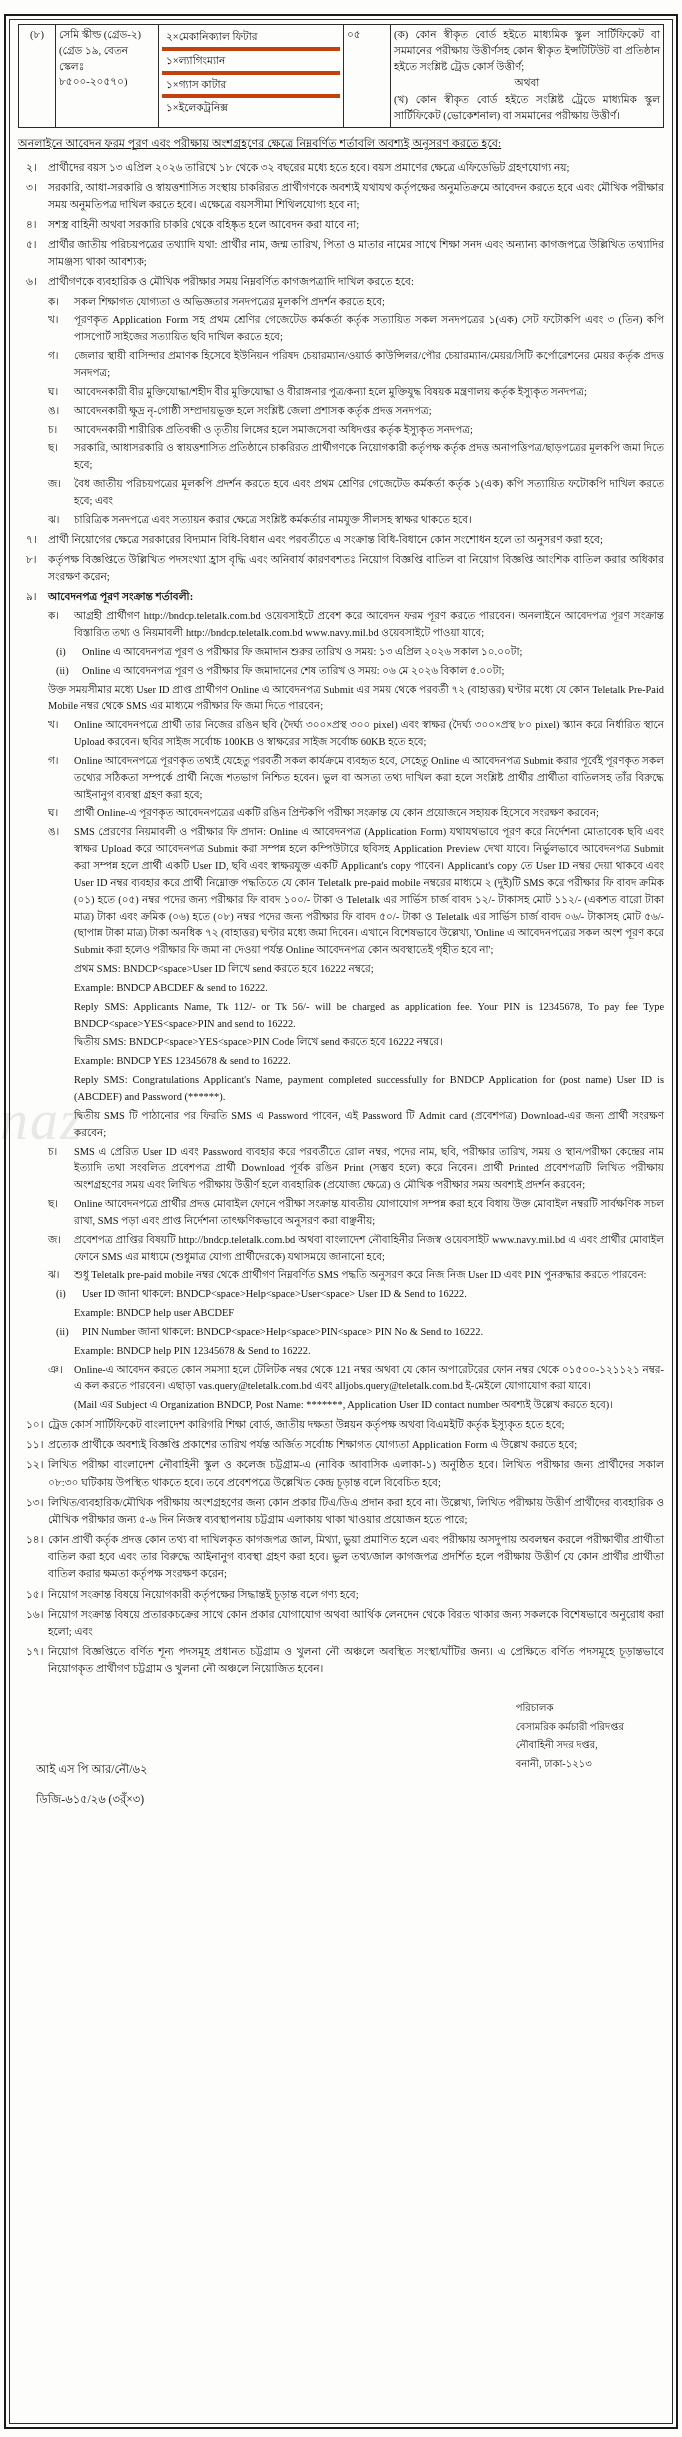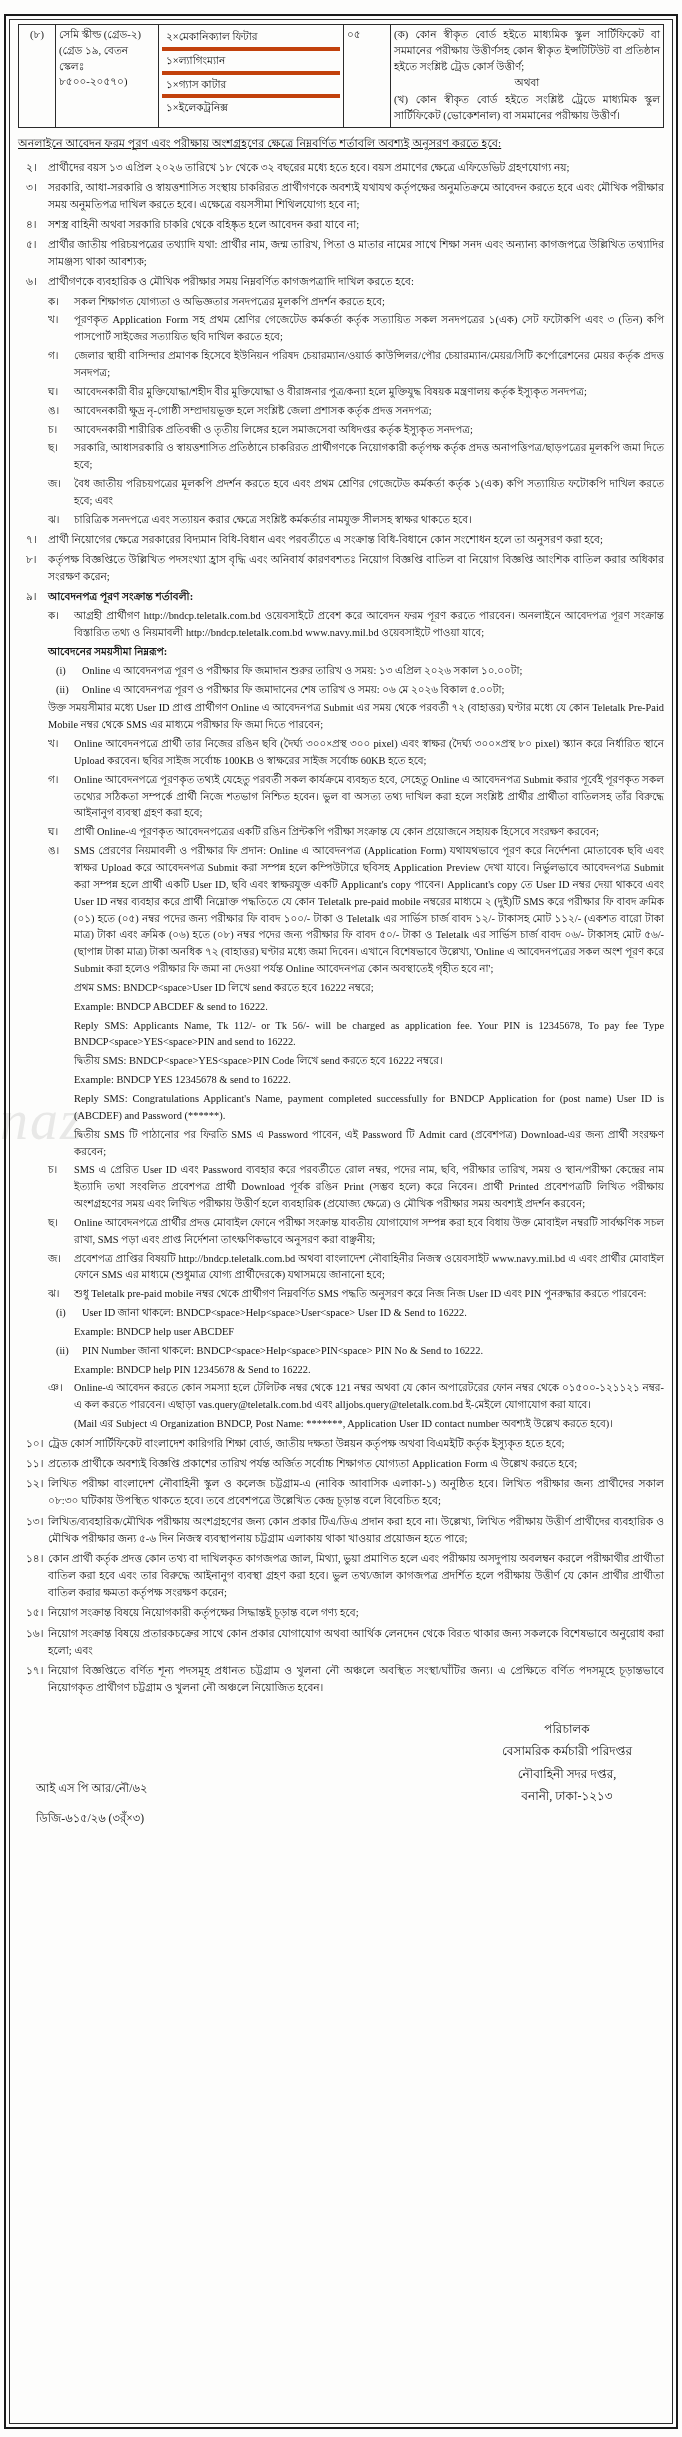--- a/index.html
+++ b/index.html
@@ -161,24 +161,24 @@
   .flowline.bold { font-weight: bold; }
 
   
   .footer {
     position: relative;
     margin-top: 22px;
     min-height: 170px;
   }
   .footer-right {
     position: absolute;
-    right: 32px;
+    right: 40px;
     top: 0;
-    text-align: center;
-    font-size: 12px;
+    text-align: left;
+    font-size: 10px;
     line-height: 1.85;
     color: #141414;
   }
   .footer-left {
     position: absolute;
     left: 18px;
     top: 56px;
     font-size: 11.5px;
     line-height: 2.6;
     color: #141414;
@@ -296,21 +296,20 @@
     </div>
 
     <div class="clause bold">
       <span class="num">৯।</span>
       <span class="txt">আবেদনপত্র পূরণ সংক্রান্ত শর্তাবলী:</span>
     </div>
     <div class="subclause">
       <span class="num">ক।</span>
       <span class="txt">আগ্রহী প্রার্থীগণ http://bndcp.teletalk.com.bd ওয়েবসাইটে প্রবেশ করে আবেদন ফরম পূরণ করতে পারবেন। অনলাইনে আবেদপত্র পূরণ সংক্রান্ত বিস্তারিত তথ্য ও নিয়মাবলী http://bndcp.teletalk.com.bd www.navy.mil.bd ওয়েবসাইটে পাওয়া যাবে;</span>
     </div>
-    <div class="flowline lvl0 bold">আবেদনের সময়সীমা নিম্নরূপ:</div>
 
     <div class="romanclause">
       <span class="num">(i)</span>
       <span class="txt">Online এ আবেদনপত্র পূরণ ও পরীক্ষার ফি জমাদান শুরুর তারিখ ও সময়: ১৩ এপ্রিল ২০২৬ সকাল ১০.০০টা;</span>
     </div>
     <div class="romanclause">
       <span class="num">(ii)</span>
       <span class="txt">Online এ আবেদনপত্র পূরণ ও পরীক্ষার ফি জমাদানের শেষ তারিখ ও সময়: ০৬ মে ২০২৬ বিকাল ৫.০০টা;</span>
     </div>
     <div class="flowline lvl0">উক্ত সময়সীমার মধ্যে User ID প্রাপ্ত প্রার্থীগণ Online এ আবেদনপত্র Submit এর সময় থেকে পরবর্তী ৭২ (বাহাত্তর) ঘণ্টার মধ্যে যে কোন Teletalk Pre-Paid Mobile নম্বর থেকে SMS এর মাধ্যমে পরীক্ষার ফি জমা দিতে পারবেন;</div>

